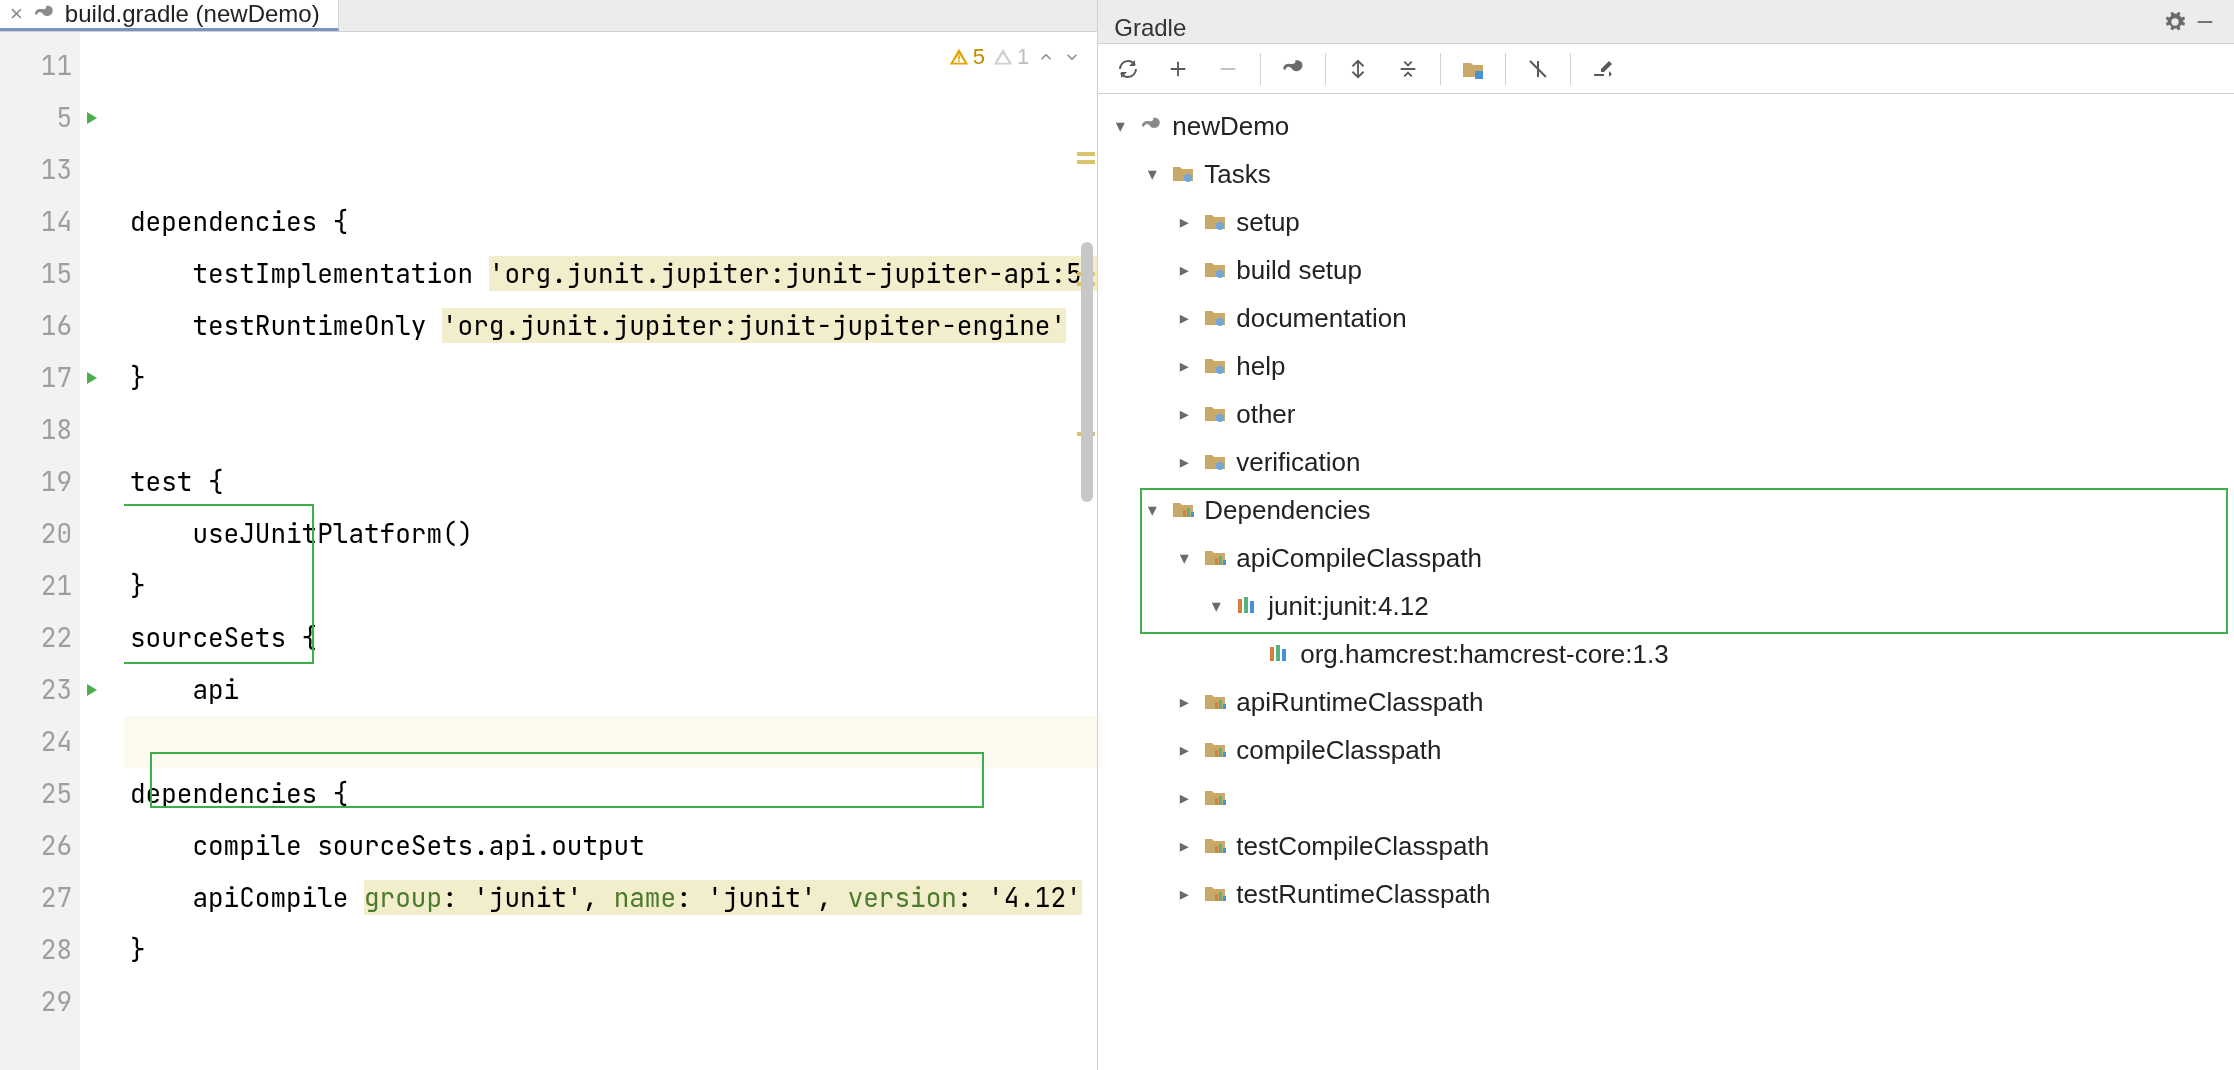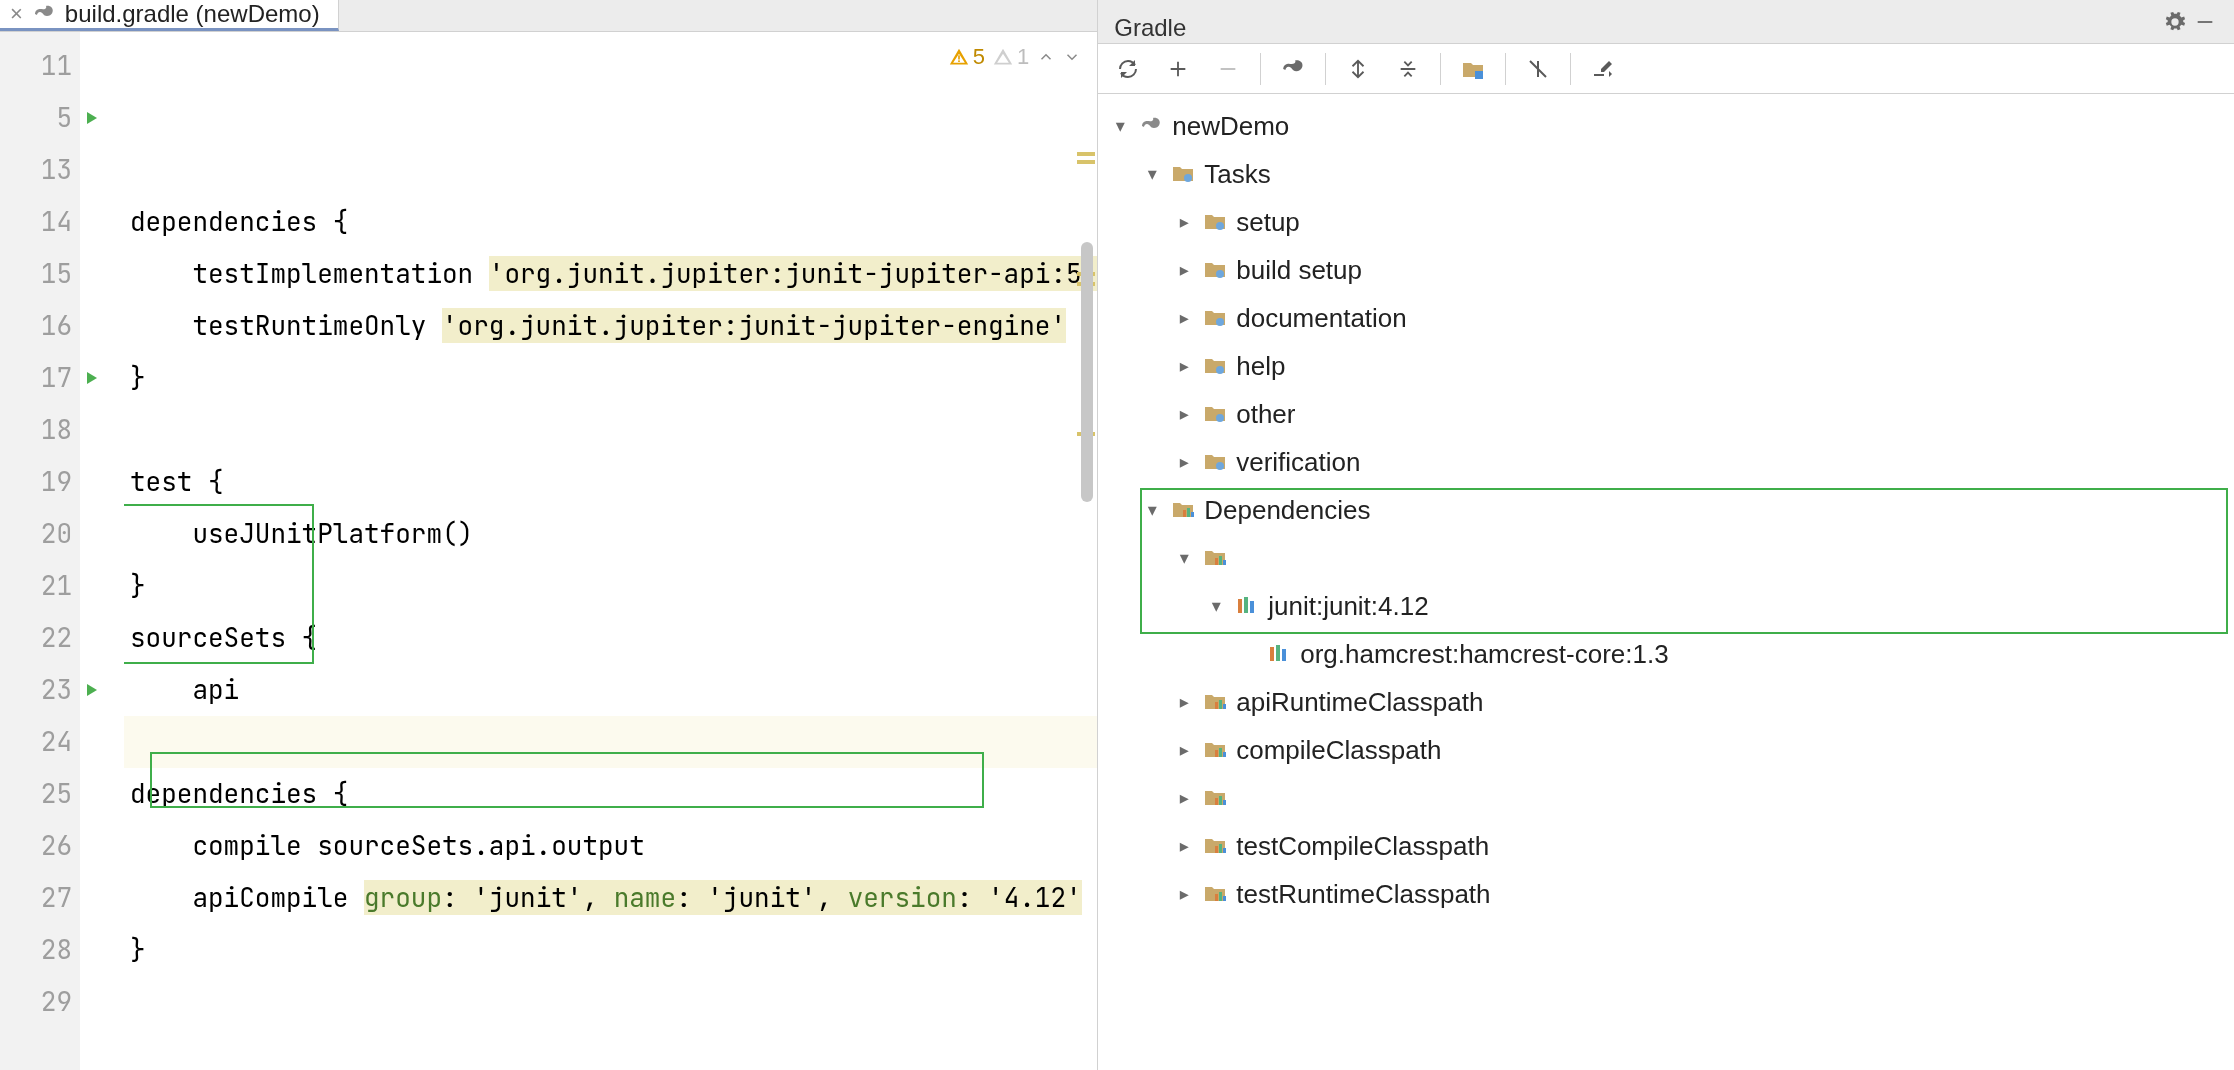--- a/index.html
+++ b/index.html
@@ -376,20 +376,21 @@
           <span class="ind" style="width:64px"></span>
           <span class="arrow">▾</span>
           <span class="nicon">
             <svg width="24" height="24" viewBox="0 0 24 24">
               <path fill="#c9a96a" d="M2 5h7l2 2h11v12H2z"></path>
               <rect x="12" y="12" width="3" height="7" fill="#d97f3e"></rect>
               <rect x="16" y="10" width="3" height="9" fill="#56b37f"></rect>
               <rect x="20" y="14" width="3" height="5" fill="#4a90d9"></rect>
             </svg>
           </span>
+          <span class="nlabel">apiCompileClasspath</span>
         </div>
       <div class="node hl-row">
           <span class="ind" style="width:96px"></span>
           <span class="arrow">▾</span>
           <span class="nicon">
             <svg width="24" height="24" viewBox="0 0 24 24">
               <rect x="3" y="5" width="4" height="14" fill="#d97f3e"></rect>
               <rect x="9" y="3" width="4" height="16" fill="#56b37f"></rect>
               <rect x="15" y="7" width="4" height="12" fill="#4a90d9"></rect>
             </svg>

